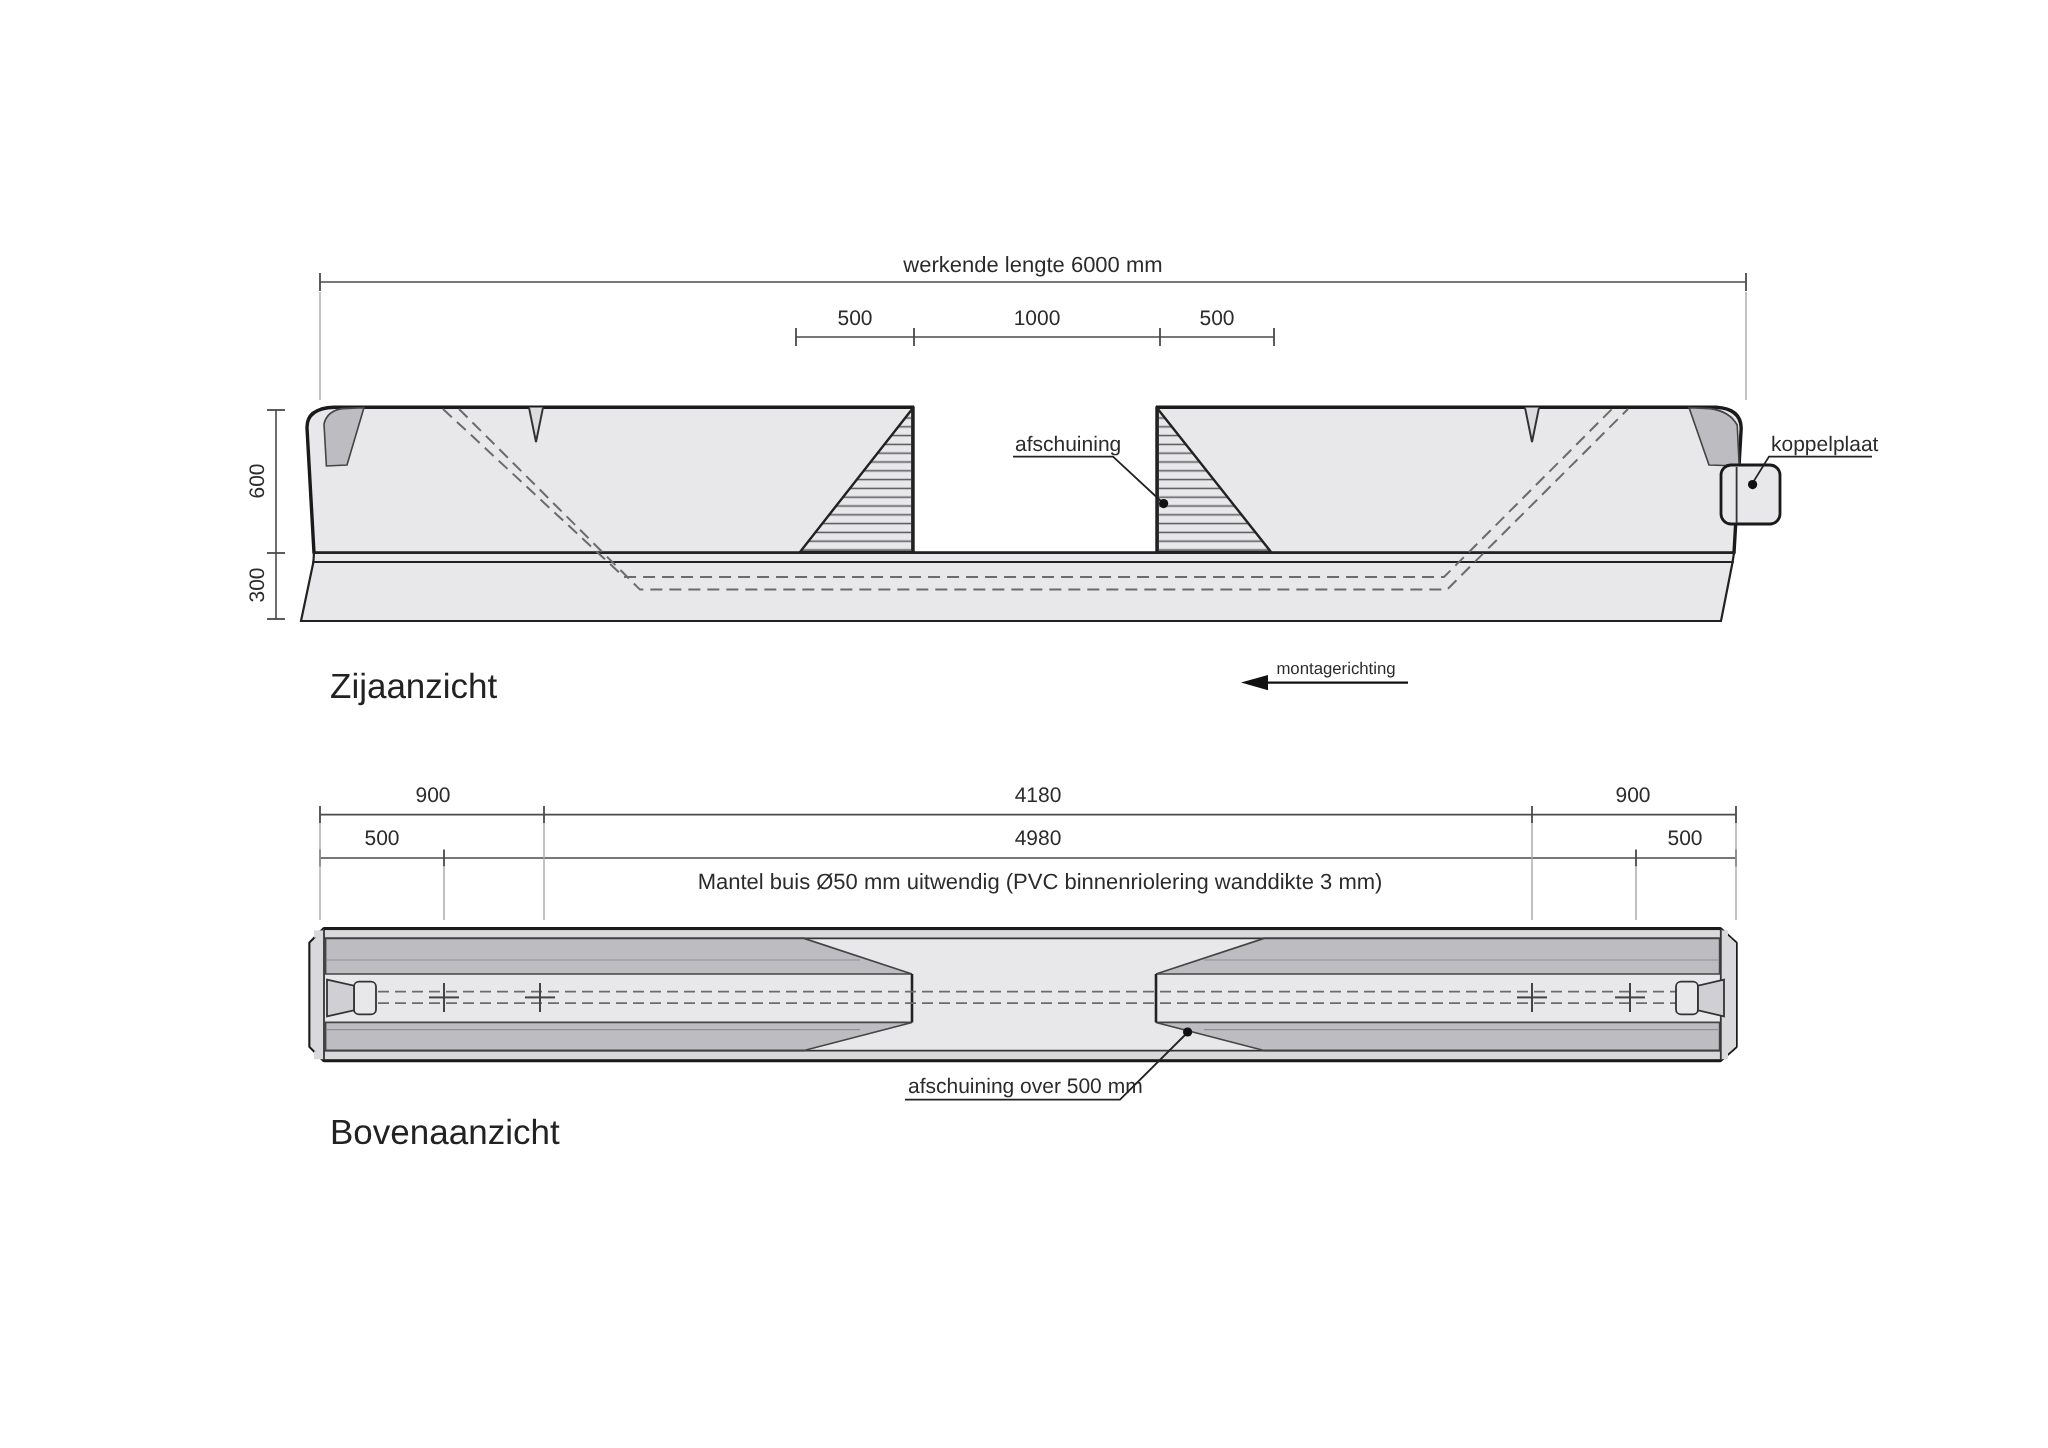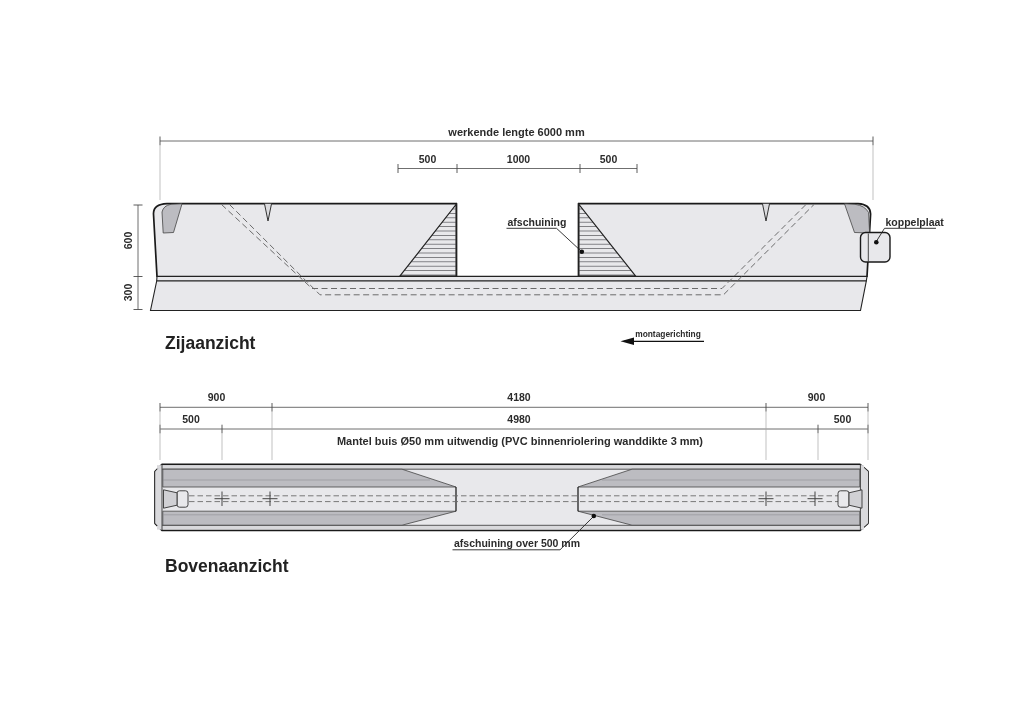--- a/index.html
+++ b/index.html
@@ -1,16 +1,16 @@
 <!DOCTYPE html>
 <html><head>
 <meta charset="utf-8">
 <style>
   html,body{margin:0;padding:0;background:#ffffff;}
-  .page{position:relative;width:1024px;height:664px;background:#ffffff;overflow:hidden;font-weight:bold;}
+  .page{position:relative;width:1024px;height:664px;background:#ffffff;overflow:hidden;}
   svg{display:block;}
   text{font-family:"Liberation Sans", sans-serif;fill:#2b2b2b;}
   .dimtxt{font-size:10.5px;}
   .dimtxt-lg{font-size:11px;}
   .viewlabel{font-size:17.5px;fill:#222;}
   .smalltxt{font-size:8.4px;}
   .thinline{stroke:#4a4a4a;stroke-width:0.8;fill:none;}
   .tick{stroke:#4a4a4a;stroke-width:0.9;}
   .extline{stroke:#a8a8a8;stroke-width:0.7;}
   .outline{stroke:#1a1a1a;stroke-width:1.7;stroke-linejoin:round;}

